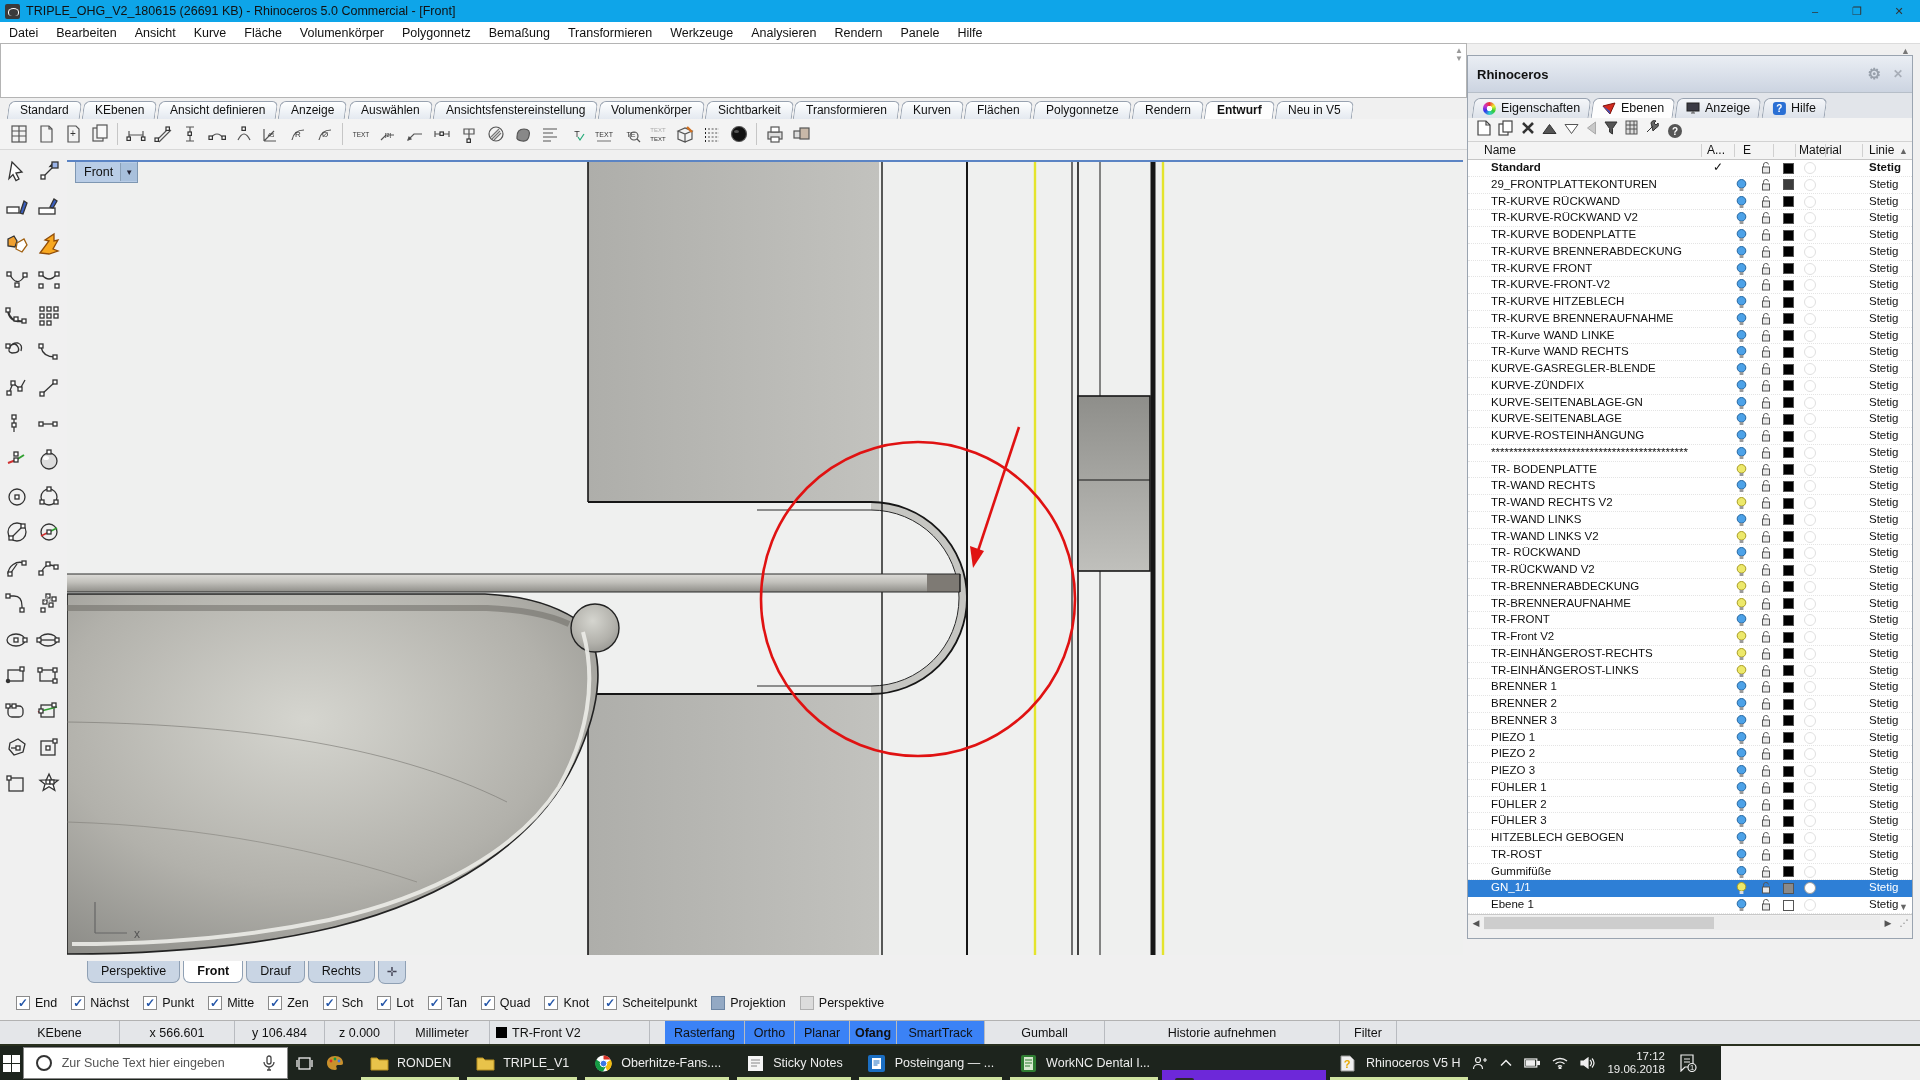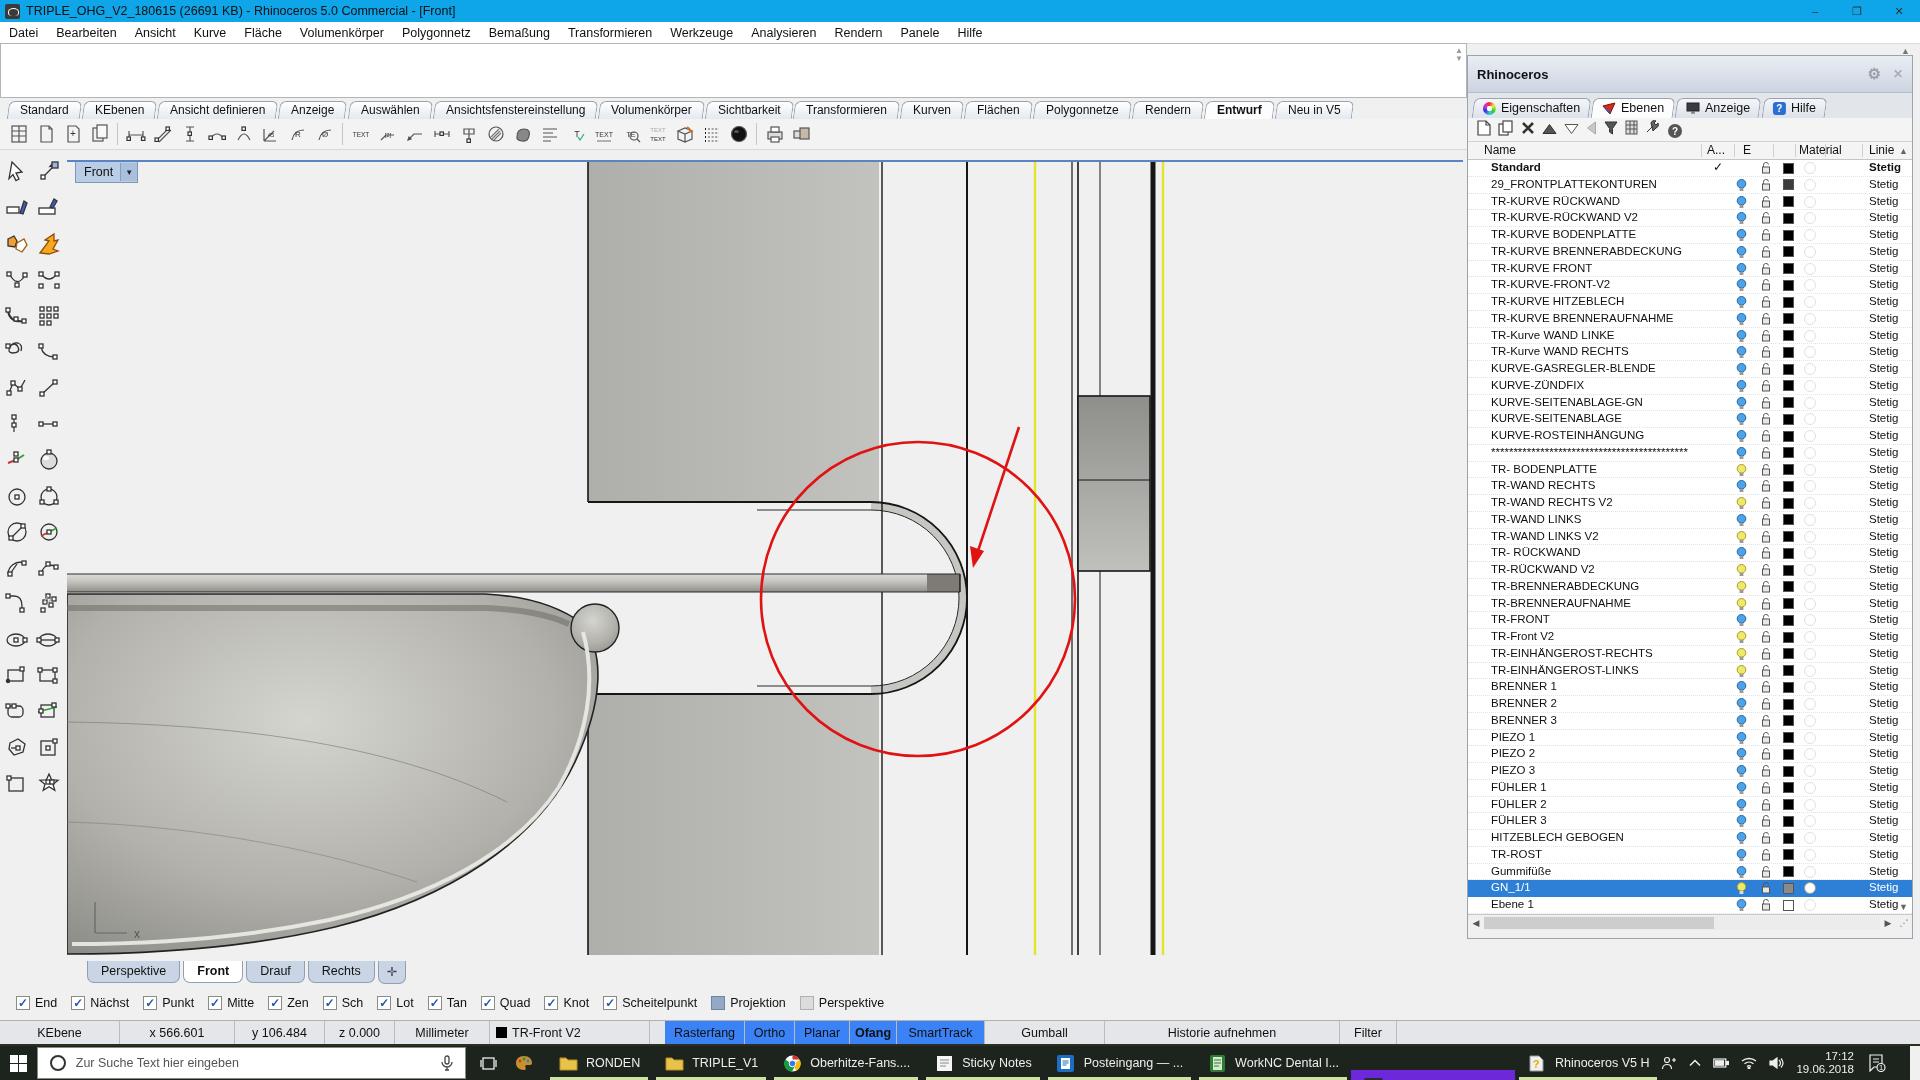--- a/index.html
+++ b/index.html
@@ -52,21 +52,21 @@
   .cb.filled{background:#93a9c4;border-color:#6d86a4;}
   .cb.empty{background:#dcdcdc;border-color:#b0b0b0;}
   
   #statusbar{left:0;top:1020px;width:1920px;height:24px;background:#e4e6e9;border-top:1px solid #b2b2b2;display:flex;font-size:12.5px;box-sizing:border-box;}
   .sbcell{border-right:1px solid #b8bbc0;display:flex;align-items:center;justify-content:center;white-space:nowrap;box-sizing:border-box;}
   .sbcell.tint{background:#3b82f6;}
   .sbcell.bold{font-weight:bold;}
   .sbswatch{width:11px;height:11px;background:#000;margin-right:5px;}
   #deskstrip{left:0;top:1044px;width:1920px;height:2px;background:#29301f;}
   
-  #taskbar{left:0;top:1046px;width:1910px;height:34px;background:#1d241d;display:flex;align-items:center;color:#eee;font-size:12.5px;}
+  #taskbar{left:0;top:1046px;width:1721px;height:34px;background:#1d241d;display:flex;align-items:center;color:#eee;font-size:12.5px;}
   #startbtn{width:48px;height:34px;display:flex;align-items:center;justify-content:center;}
   #searchbox{width:560px;height:32px;background:#fff;border:1px solid #888;box-sizing:border-box;display:flex;align-items:center;color:#555;margin-right:8px;}
   #searchbox .ring{width:16px;height:16px;border:2px solid #333;border-radius:50%;margin:0 10px 0 12px;box-sizing:border-box;}
   #searchbox .mic{margin-left:auto;margin-right:12px;}
   .tvbtn{width:36px;height:34px;display:flex;align-items:center;justify-content:center;}
   .tbar-item{height:34px;display:flex;align-items:center;gap:8px;padding:0 12px;position:relative;white-space:nowrap;}
   .tbar-item.active{background:#6d28d9;margin-top:48px;}
   .tbar-item .ul{position:absolute;left:4px;right:4px;bottom:0;height:3px;background:#cfe3a0;}
   .appic{width:20px;height:20px;display:flex;align-items:center;justify-content:center;}
   #tray{margin-left:auto;display:flex;align-items:center;gap:12px;padding-right:24px;}

